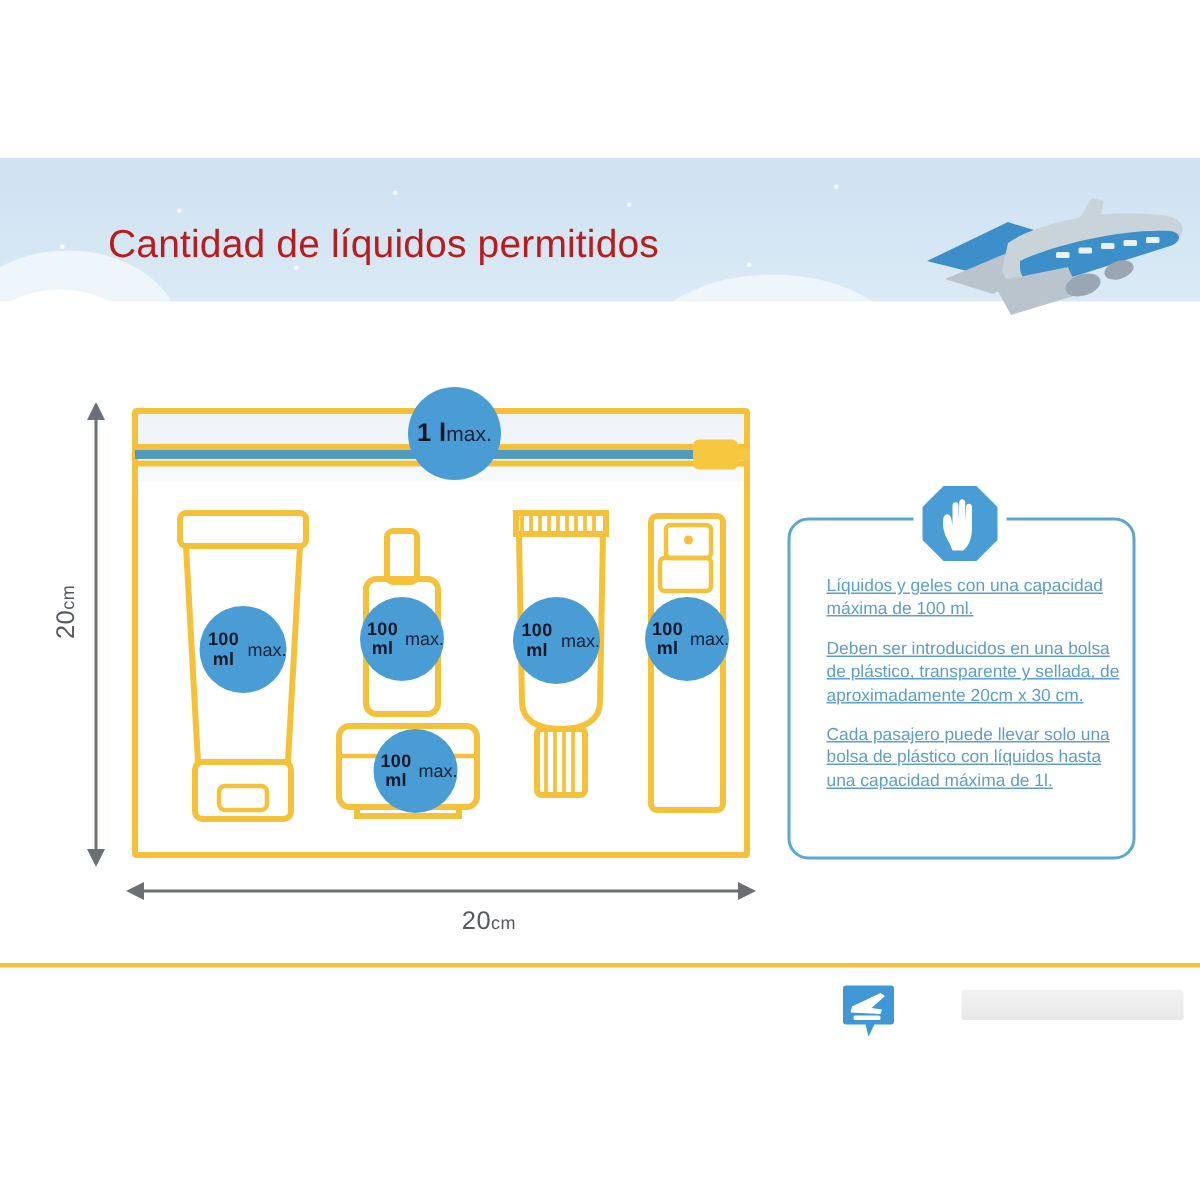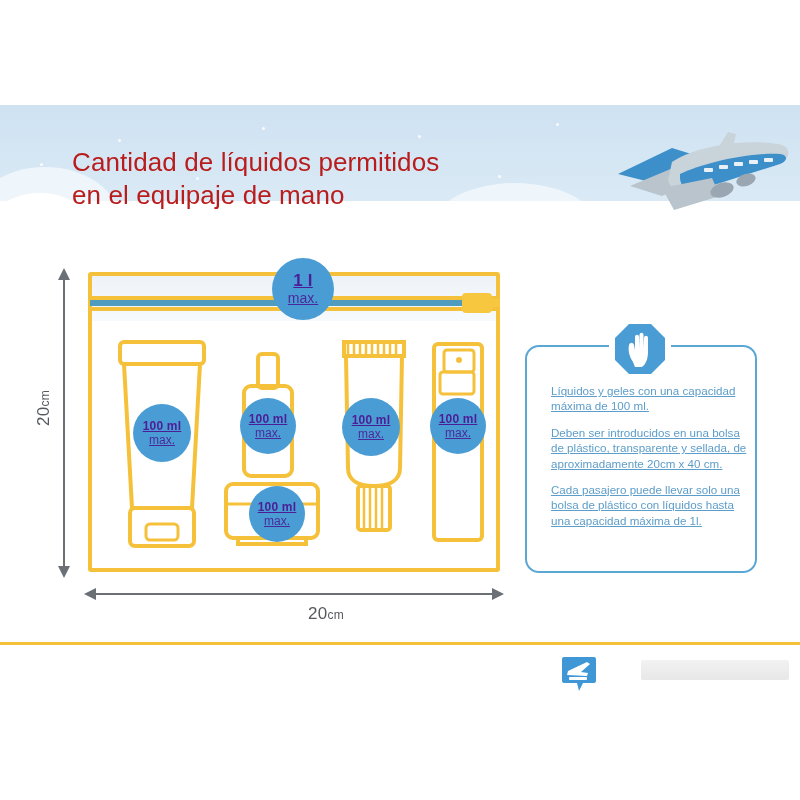--- a/index.html
+++ b/index.html
@@ -55,23 +55,23 @@
   .ziprail.b{top:307px;}
   .zipteal{position:absolute;left:90px;top:300px;width:408px;height:6px;background:#4f9cbf;}
   .zipslider{
     position:absolute;left:462px;top:293px;width:30px;height:20px;
     background:#f7c73f;border-radius:4px;
   }
   .zipsliderTail{position:absolute;left:488px;top:299px;width:12px;height:8px;background:#f7c73f;}
 
   
   .badge{
-    position:absolute;border-radius:50%;background:#4a9dd4;color:#4c1d95;
-    display:flex;flex-direction:column;align-items:center;justify-content:center;
-    text-align:center;line-height:1.05;text-decoration:underline;
+    position:absolute;border-radius:50%;background:#4a9dd4;color:#0f172a;
+    display:flex;flex-direction:row;align-items:center;justify-content:center;
+    text-align:center;line-height:1.05;
   }
   .badge .v{font-size:12px;font-weight:600;letter-spacing:.2px;}
   .badge .m{font-size:12px;font-weight:400;opacity:.92;margin-top:1px;}
   .badge.big{width:62px;height:62px;}
   .badge.big .v{font-size:17px;}
   .badge.big .m{font-size:14px;}
 
   
   .item{position:absolute;}
   .lblv{
@@ -156,21 +156,20 @@
       <rect x="164" y="40" width="9" height="4" rx="1" fill="#e8f1f7"></rect>
       <path d="M62 70 L112 60 L120 78 L74 92 Z" fill="#b9c4cc"></path>
       <ellipse cx="122" cy="72" rx="12" ry="7" fill="#9aa7b2" transform="rotate(-18 122 72)"></ellipse>
       <ellipse cx="146" cy="62" rx="10" ry="6" fill="#9aa7b2" transform="rotate(-18 146 62)"></ellipse>
       <path d="M118 30 L128 14 L136 16 L132 34 Z" fill="#c9d3da"></path>
     </g>
   </svg>
 
   <div class="title">
     <span>Cantidad de líquidos permitidos</span>
-    <span class="l2">en el equipaje de mano</span>
   </div>
 
   <div class="bagshade"></div>
   <div class="bag"></div>
   <div class="ziprail a"></div>
   <div class="zipteal"></div>
   <div class="ziprail b"></div>
   <div class="zipslider"></div>
   <div class="zipsliderTail"></div>
 
@@ -251,21 +250,21 @@
   </div>
 
   <div class="panel"></div>
   <div class="panelmask"></div>
   <svg class="stop" viewBox="0 0 54 54">
     <polygon points="16,2 38,2 52,16 52,38 38,52 16,52 2,38 2,16" fill="#4a9dd4"></polygon>
     <path d="M20 40 C16 34 15 28 16 23 C17 20 20 20 21 23 L22 28 L22 15 C22 12 26 12 26 15 L26 26 L26.5 13 C26.5 10 30.5 10 30.5 13 L30.5 26 L31 16 C31 13 35 13 35 16 L35 30 C35 38 32 43 29 45 L22 45 Z" fill="#ffffff"></path>
   </svg>
   <div class="ptext">
     <p>Líquidos y geles con una capacidad máxima de 100 ml.</p>
-    <p>Deben ser introducidos en una bolsa de plástico, transparente y sellada, de aproximadamente 20cm x 40 cm.</p>
+    <p>Deben ser introducidos en una bolsa de plástico, transparente y sellada, de aproximadamente 20cm x 30 cm.</p>
     <p>Cada pasajero puede llevar solo una bolsa de plástico con líquidos hasta una capacidad máxima de 1l.</p>
   </div>
 
   <div class="rule"></div>
   <svg class="logo" viewBox="0 0 36 38">
     <path d="M3 2 H33 A2 2 0 0 1 35 4 V26 A2 2 0 0 1 33 28 H22 L18 36 L16 28 H3 A2 2 0 0 1 1 26 V4 A2 2 0 0 1 3 2 Z" fill="#3f97d6"></path>
     <path d="M7 16 L26 7 L29 9 L20 17 L27 18 L26 21 L6 20 Z" fill="#ffffff"></path>
     <rect x="8" y="22" width="18" height="3" rx="1" fill="#ffffff"></rect>
   </svg>
   <div class="logobar"></div>

